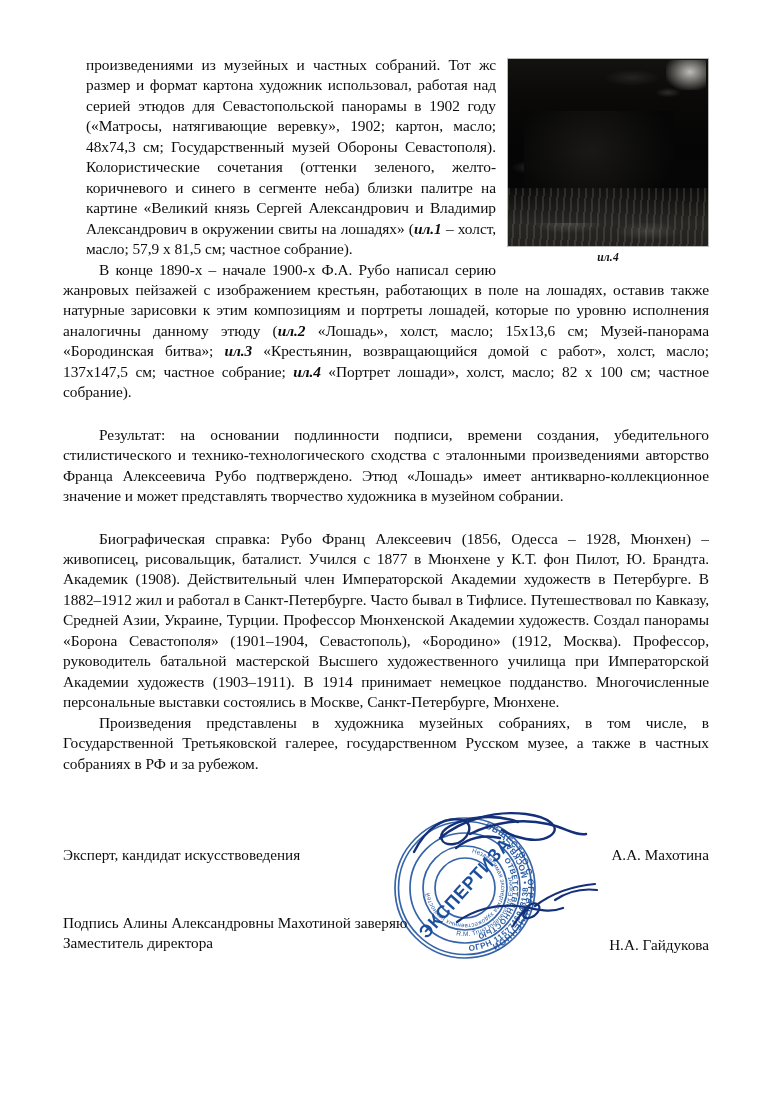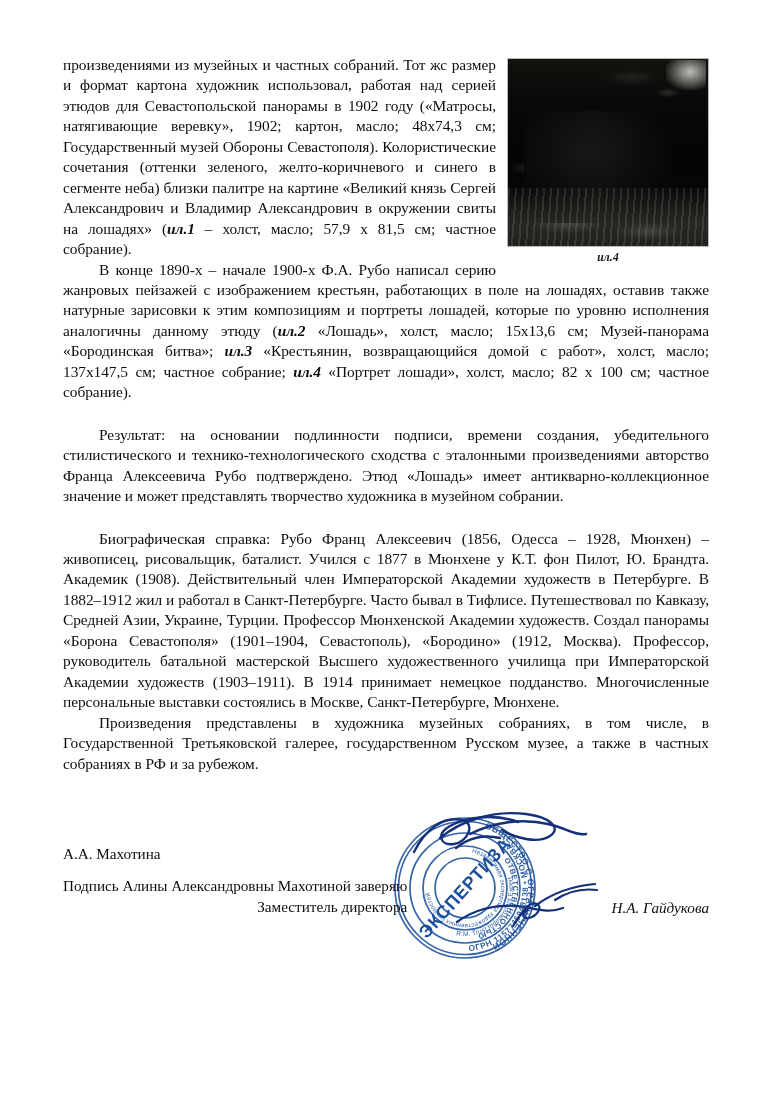--- a/index.html
+++ b/index.html
@@ -26,21 +26,21 @@
   }
   p.para {
     margin: 0;
     text-align: justify;
     text-indent: 36px;
     font-size: 15.4px;
     line-height: 20.45px;
     color: #0d0d0d;
     letter-spacing: -0.05px;
   }
-  p.noindent { text-indent: 0; }
+  p.noindent { text-indent: 0; margin-left: 23px; }
   .b { font-weight: normal; }
   .bi { font-weight: bold; font-style: italic; }
   .spacer-md { height: 22px; }
 
   
   #illus-wrap {
     float: right;
     width: 202px;
     margin: 3px 0 2px 11px;
     shape-margin: 6px;
@@ -108,22 +108,22 @@
   .sig-row {
     position: relative;
     display: flex;
     justify-content: space-between;
     align-items: baseline;
     font-size: 15.2px;
     color: #0d0d0d;
   }
   .sig-left { white-space: pre-line; line-height: 20.6px; }
   .sig-right { white-space: nowrap; }
-  #sign-row-2 { margin-top: 13px; text-align: right; }
-  #sign-row-2 .sig-right { align-self: flex-end; padding-bottom: 0; font-style: italic; }
+  #sign-row-2 { margin-top: 47px; }
+  #sign-row-2 .sig-right { align-self: flex-end; padding-bottom: 0; }
   #sign-row-2 { align-items: flex-end; }
 
   
   #stamp {
     position: absolute;
     left: 389px;
     top: 812px;
     width: 152px;
     height: 152px;
     pointer-events: none;
@@ -229,20 +229,21 @@
         <path d="M2,52 C18,40 40,34 62,36 C80,38 92,44 108,38"></path>
         <path d="M58,56 C66,44 74,30 82,34 C88,37 82,46 74,48 C68,50 66,44 72,40"></path>
         <path d="M80,36 C96,24 116,16 140,14"></path>
         <path d="M100,30 C112,22 126,18 142,20"></path>
       </g>
     </svg>
   </div>
 
   <div id="sign-block">
     <div class="sig-row" id="sign-row-1">
+      <div class="sig-left">Эксперт, кандидат искусствоведения</div>
       <div class="sig-right">А.А. Махотина</div>
     </div>
     <div class="sig-row" id="sign-row-2">
       <div class="sig-left">Подпись Алины Александровны Махотиной заверяю
 Заместитель директора</div>
       <div class="sig-right">Н.А. Гайдукова</div>
     </div>
   </div>
 
 </div>

